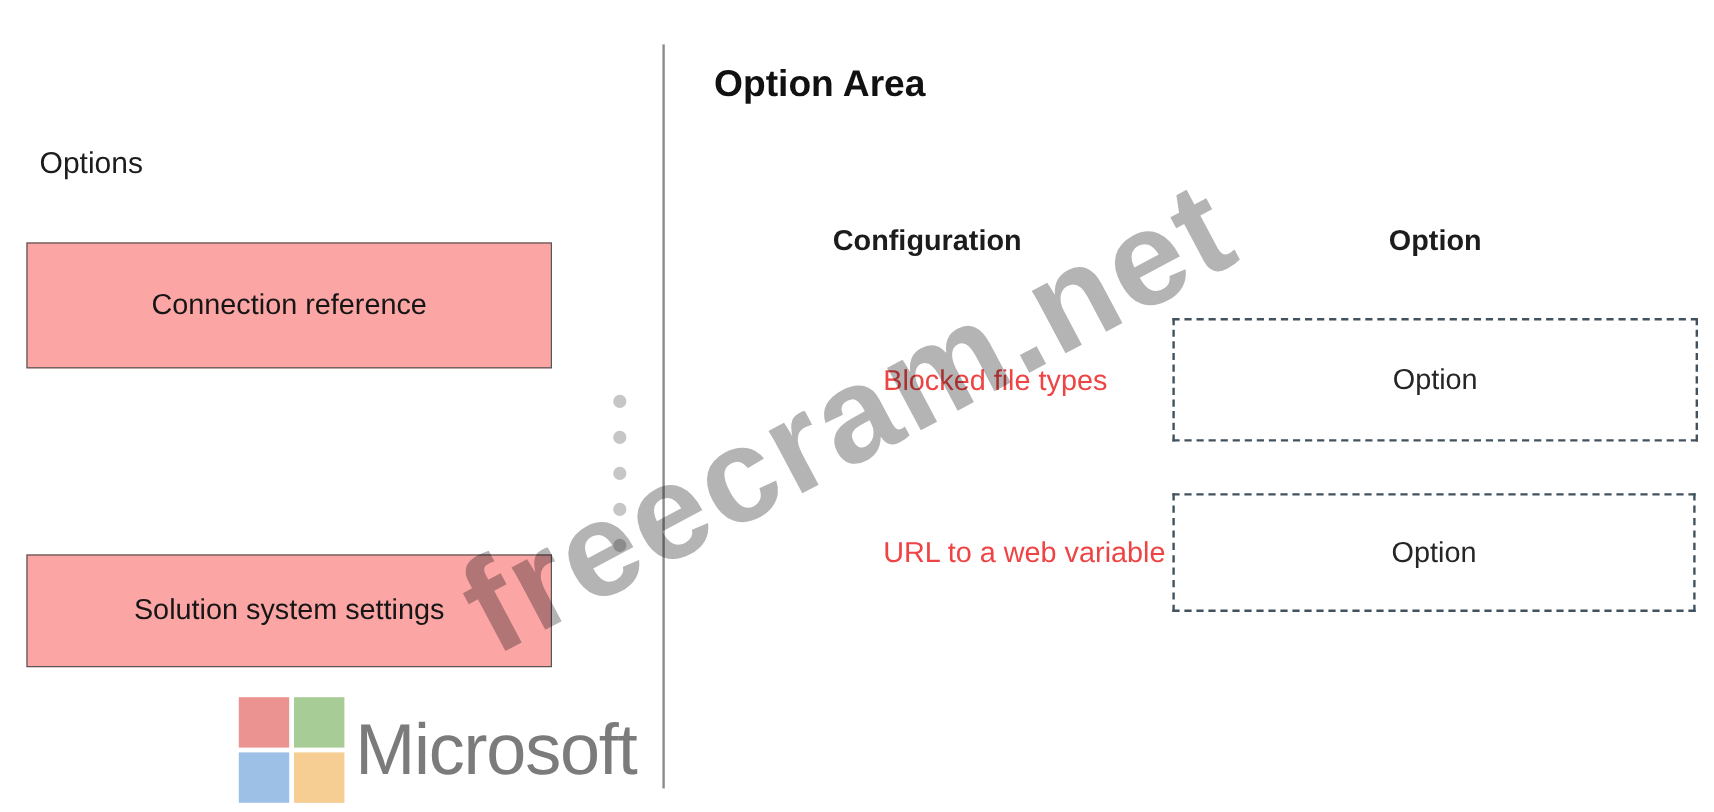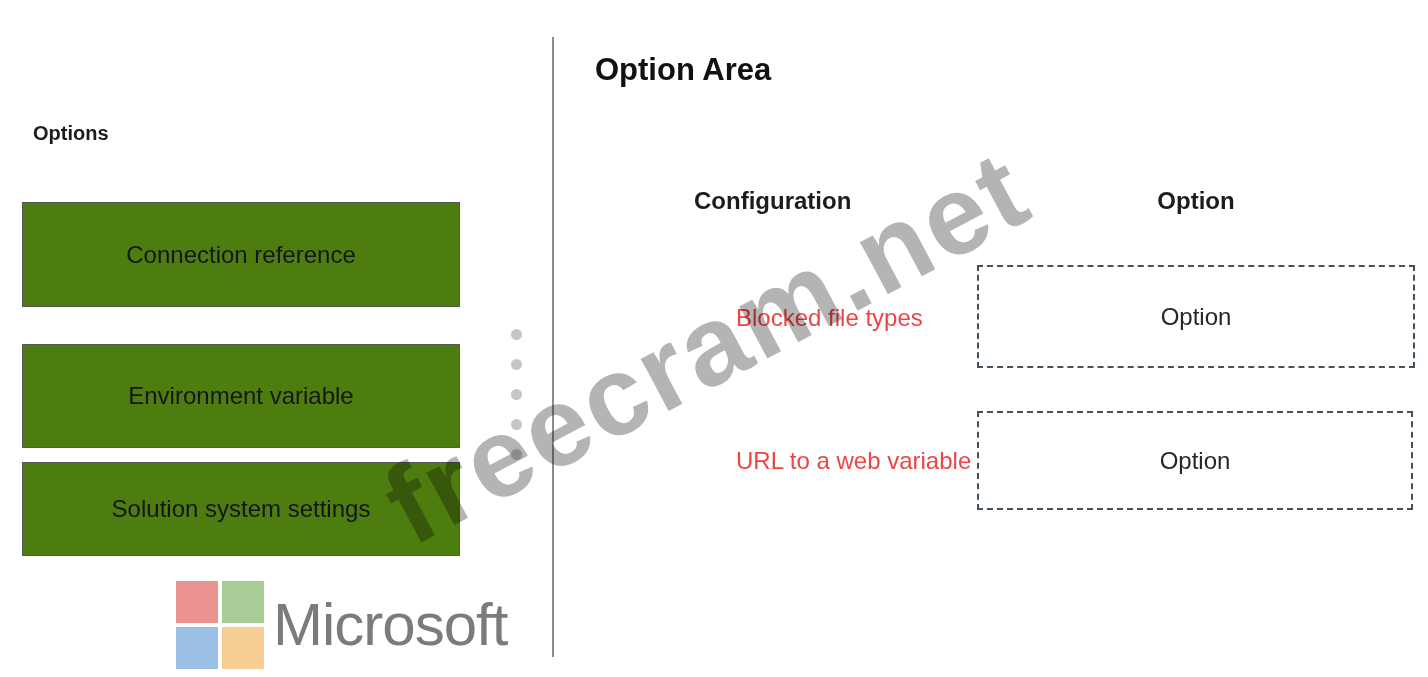--- a/index.html
+++ b/index.html
@@ -29,31 +29,31 @@
     transform-origin: center center;
     mix-blend-mode: multiply;
     z-index: 40;
     pointer-events: none;
   }
   
   .options-title {
     position: absolute;
     left: 33px;
     top: 122px;
-    font-size: 20px;
-    font-weight: bold;
+    font-size: 25px;
+    font-weight: normal;
   }
   .opt-box {
     position: absolute;
     left: 22px;
     width: 438px;
     height: 103px;
     border: 1px solid #565656;
     box-sizing: border-box;
-    background: #4d7c0f;
+    background: #fca5a5;
     display: flex;
     align-items: center;
     justify-content: center;
     font-size: 24px;
     color: #161616;
     z-index: 10;
   }
   .opt-box.b1 { top: 202px; height: 105px; }
   .opt-box.b2 { top: 344px; height: 104px; }
   .opt-box.b3 { top: 462px; height: 94px; }
@@ -128,21 +128,21 @@
     justify-content: center;
     font-size: 24px;
     color: #262626;
     z-index: 10;
   }
   .drop-box.d1 { top: 265px; width: 438px; height: 103px; }
   .drop-box.d2 { top: 411px; width: 436px; height: 99px; }
   
   .ms-logo {
     position: absolute;
-    left: 176px;
+    left: 199px;
     top: 581px;
     display: flex;
     align-items: center;
     mix-blend-mode: multiply;
     z-index: 30;
   }
   .ms-squares {
     display: grid;
     grid-template-columns: 42px 42px;
     grid-template-rows: 42px 42px;
@@ -165,23 +165,20 @@
 </head>
 <body>
 
 <div class="screen">
 
   <div class="options-title">Options</div>
 
   <div class="opt-box b1">
     <span>Connection reference</span>
   </div>
-  <div class="opt-box b2">
-    <span>Environment variable</span>
-  </div>
   <div class="opt-box b3">
     <span>Solution system settings</span>
   </div>
 
   <div class="divider"></div>
   <div class="dots">
     <span></span>
     <span></span>
     <span></span>
     <span></span>

